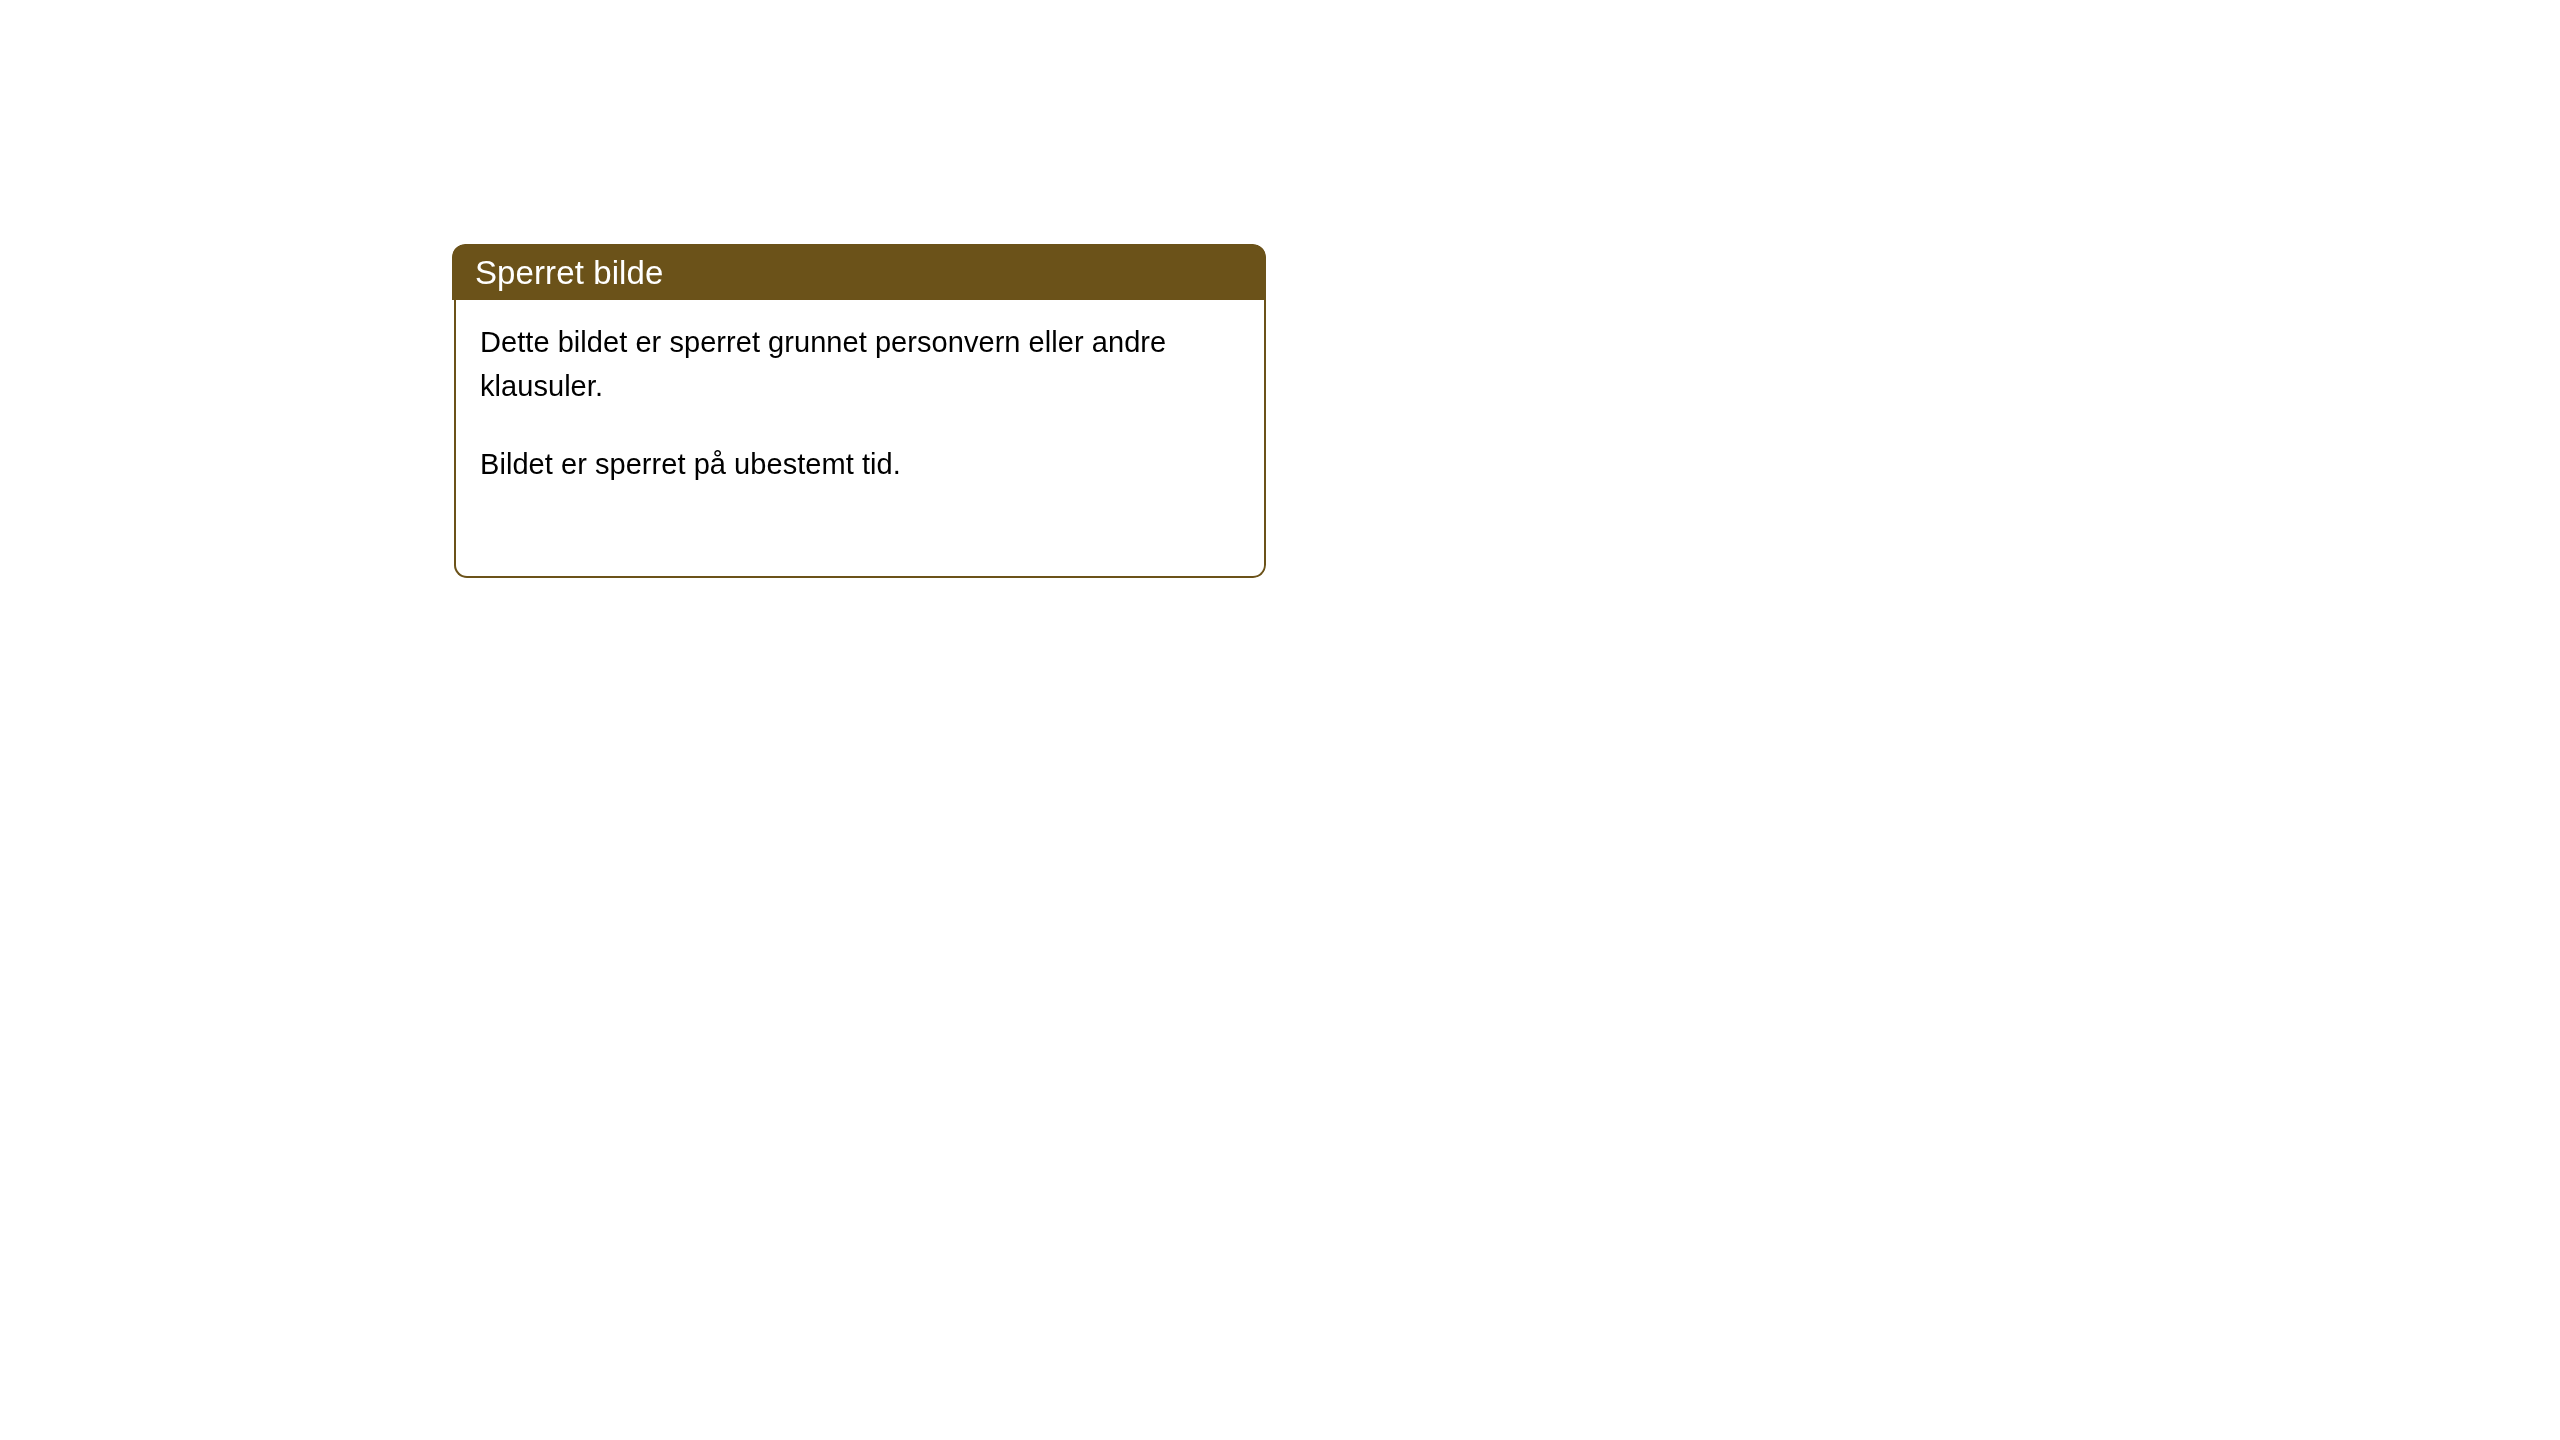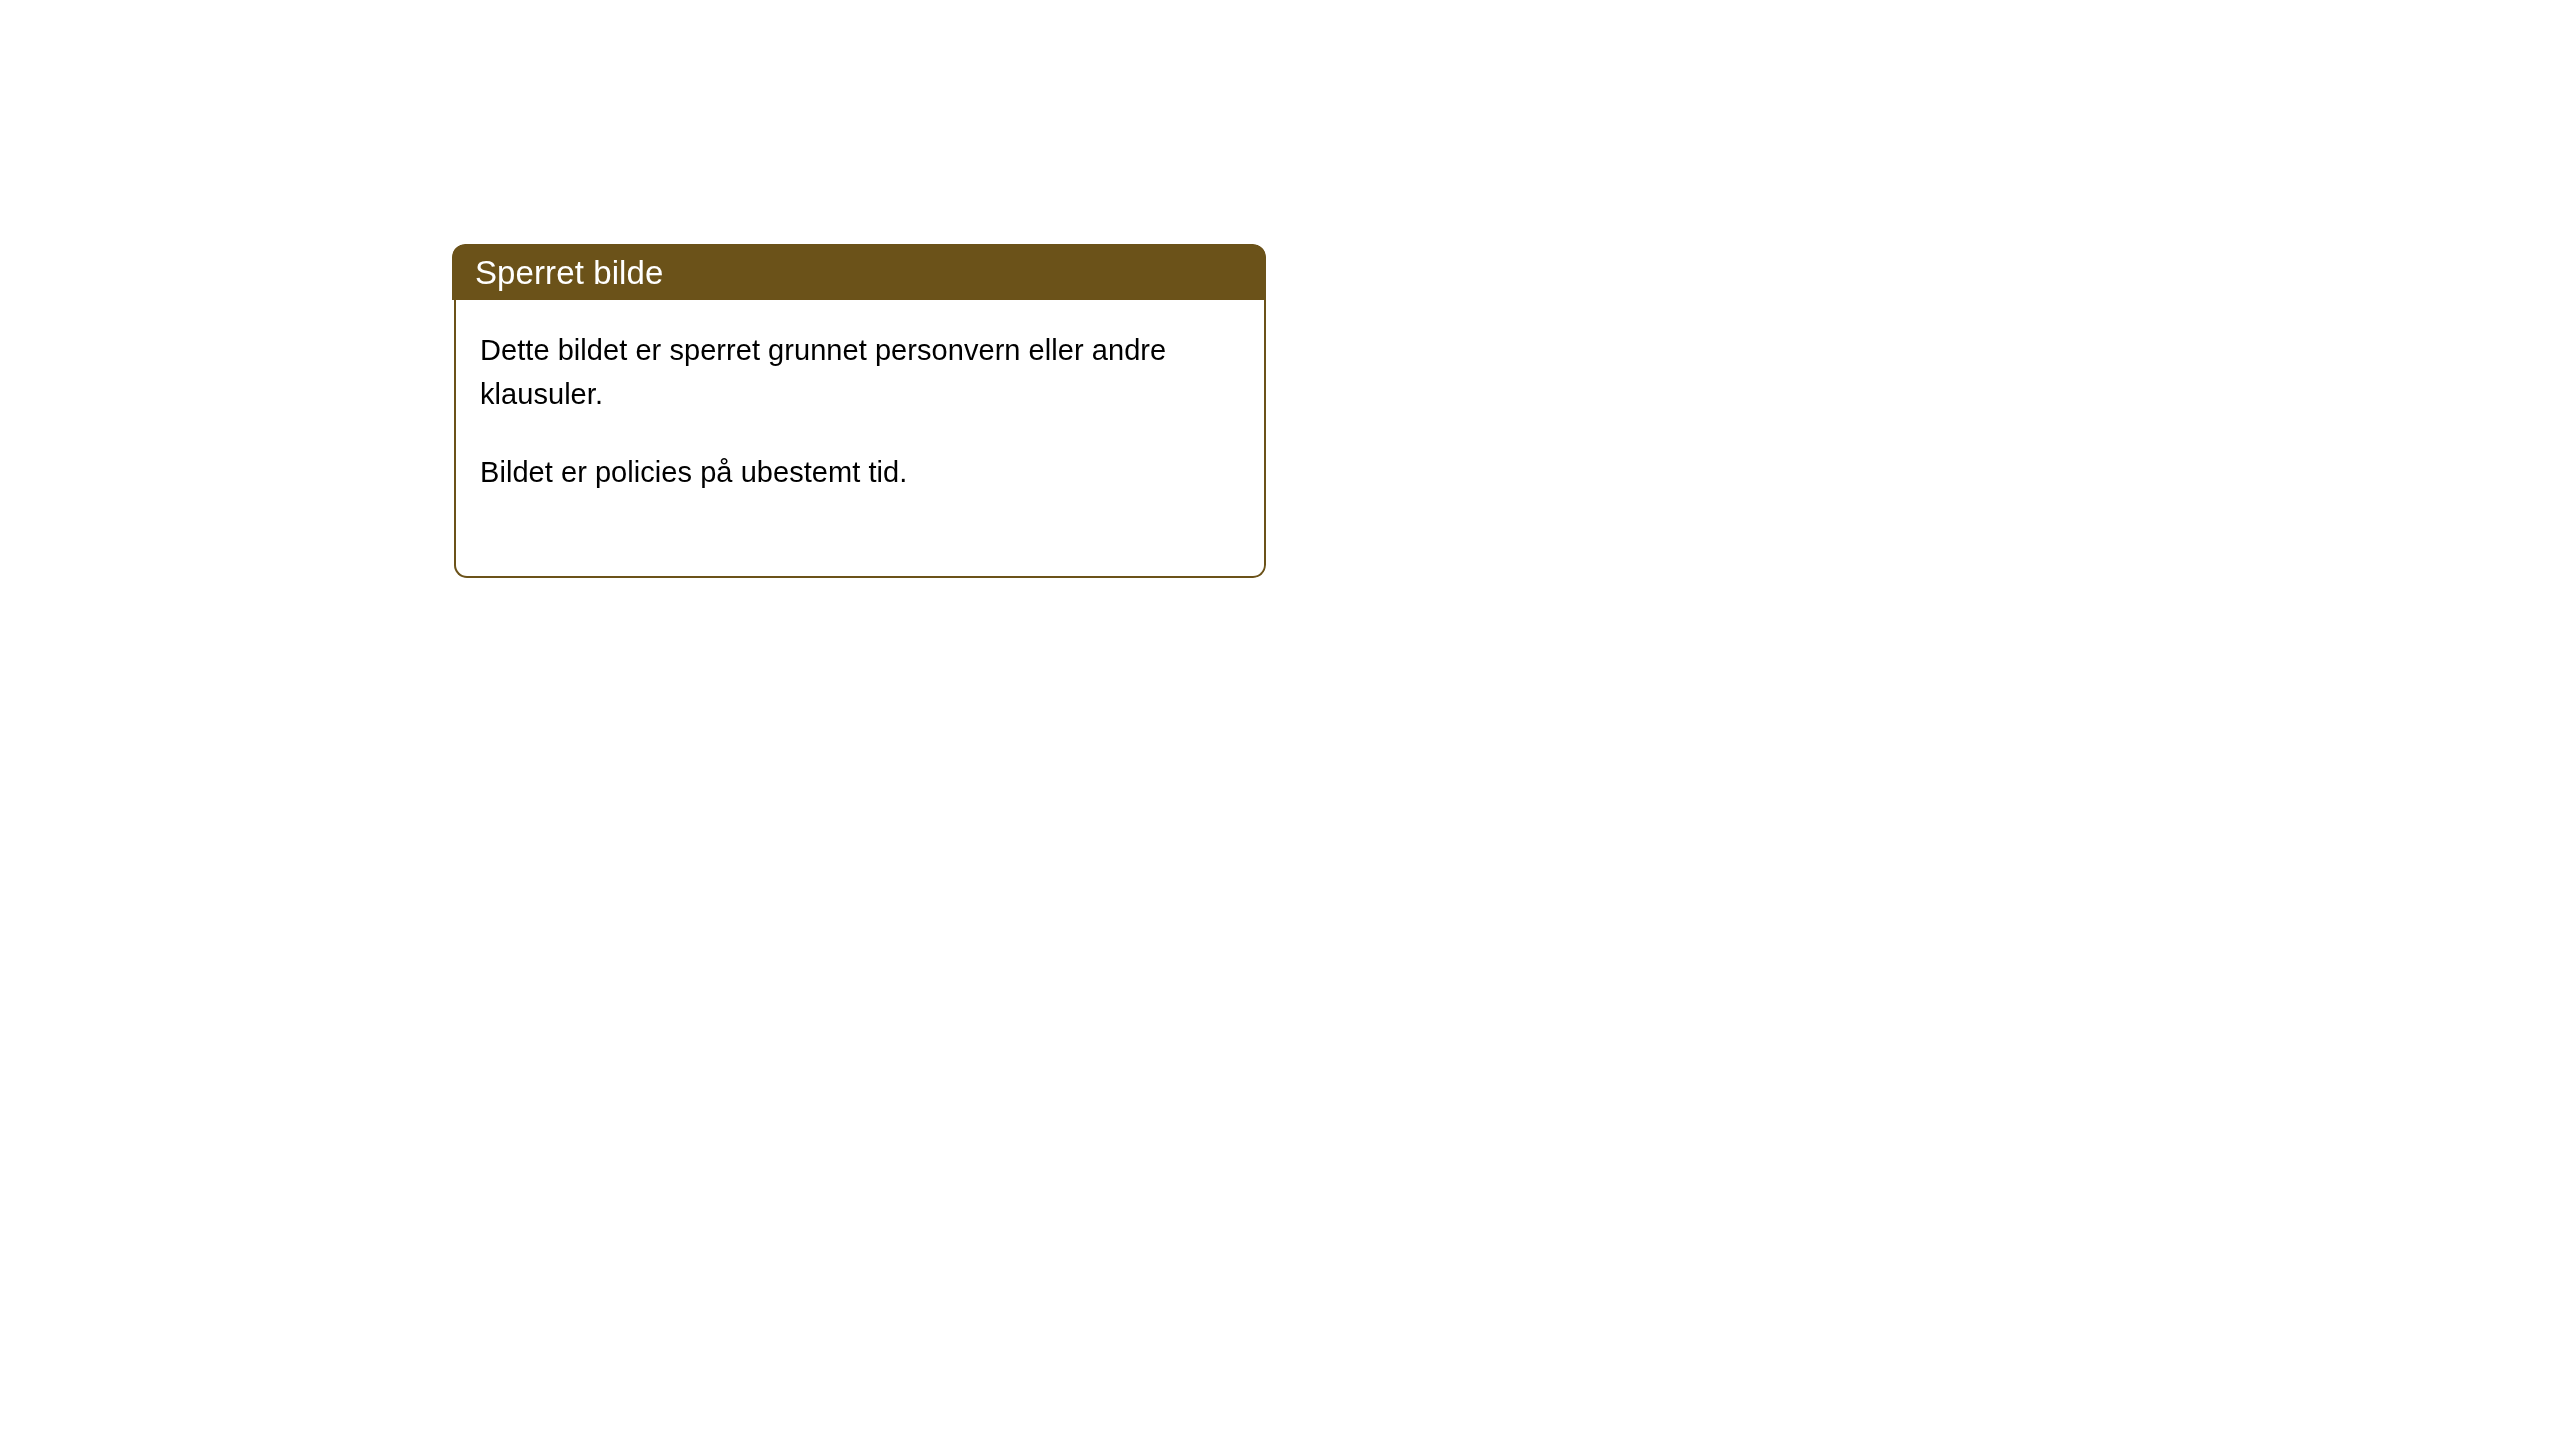--- a/index.html
+++ b/index.html
@@ -78,21 +78,21 @@
     font-weight: 400;
     line-height: 1;
     letter-spacing: 0.1px;
     white-space: nowrap;
   }
 
   .card-body {
     position: relative;
     z-index: 1;
     flex: 1;
-    padding: 28px 26px 0 28px;
+    padding: 20px 26px 0 28px;
     box-sizing: border-box;
   }
 
   .card-paragraph {
     color: #000000;
     font-size: 29px;
     line-height: 44px;
     margin: 0;
     font-weight: 400;
     letter-spacing: 0.05px;
@@ -111,20 +111,20 @@
 
     <div class="card">
       <div class="card-body-frame"></div>
 
       <div class="card-header">
         <span class="card-title">Sperret bilde</span>
       </div>
 
       <div class="card-body">
         <p class="card-paragraph">Dette bildet er sperret grunnet personvern eller andre klausuler.</p>
-        <p class="card-paragraph">Bildet er policies på ubestemt tid.</p>
+        <p class="card-paragraph">Bildet er sperret på ubestemt tid.</p>
       </div>
     </div>
 
 
   </div>
 
 </div>
 
 </body></html>

